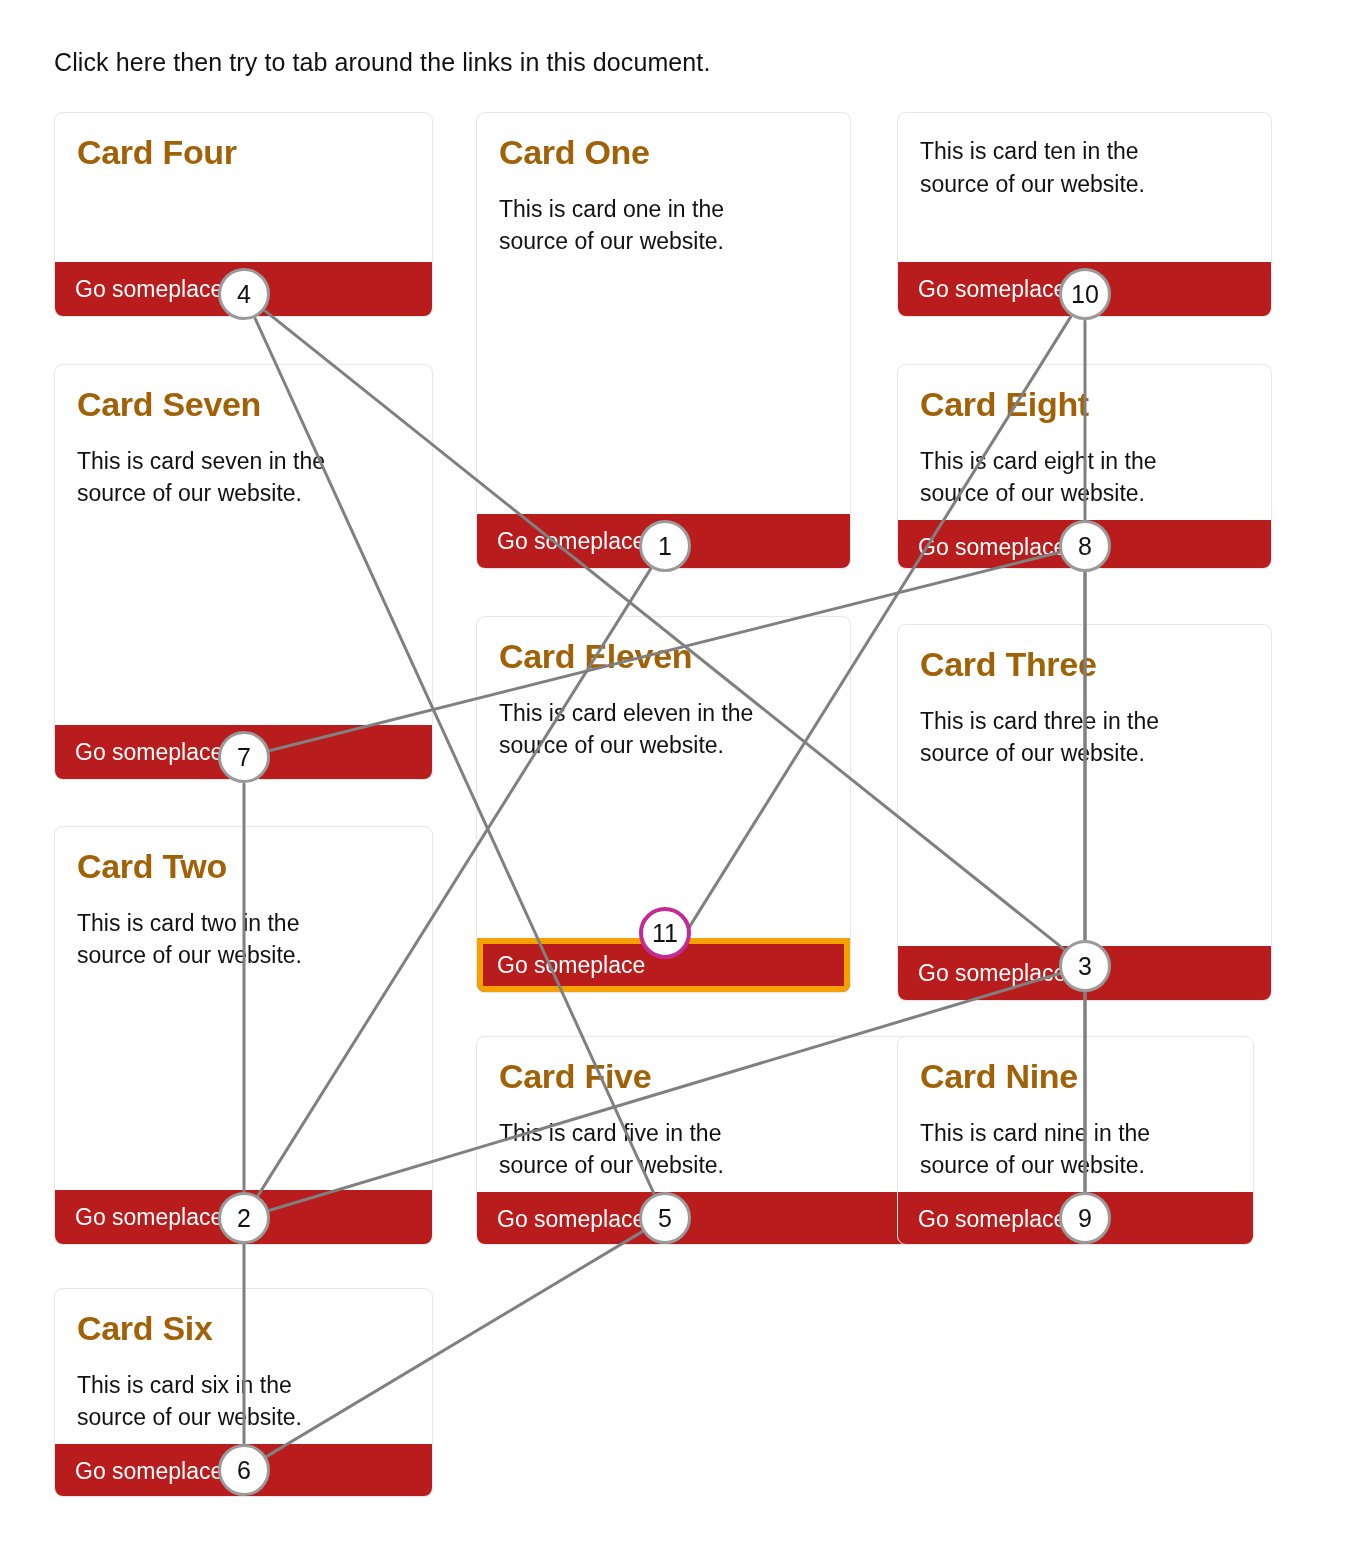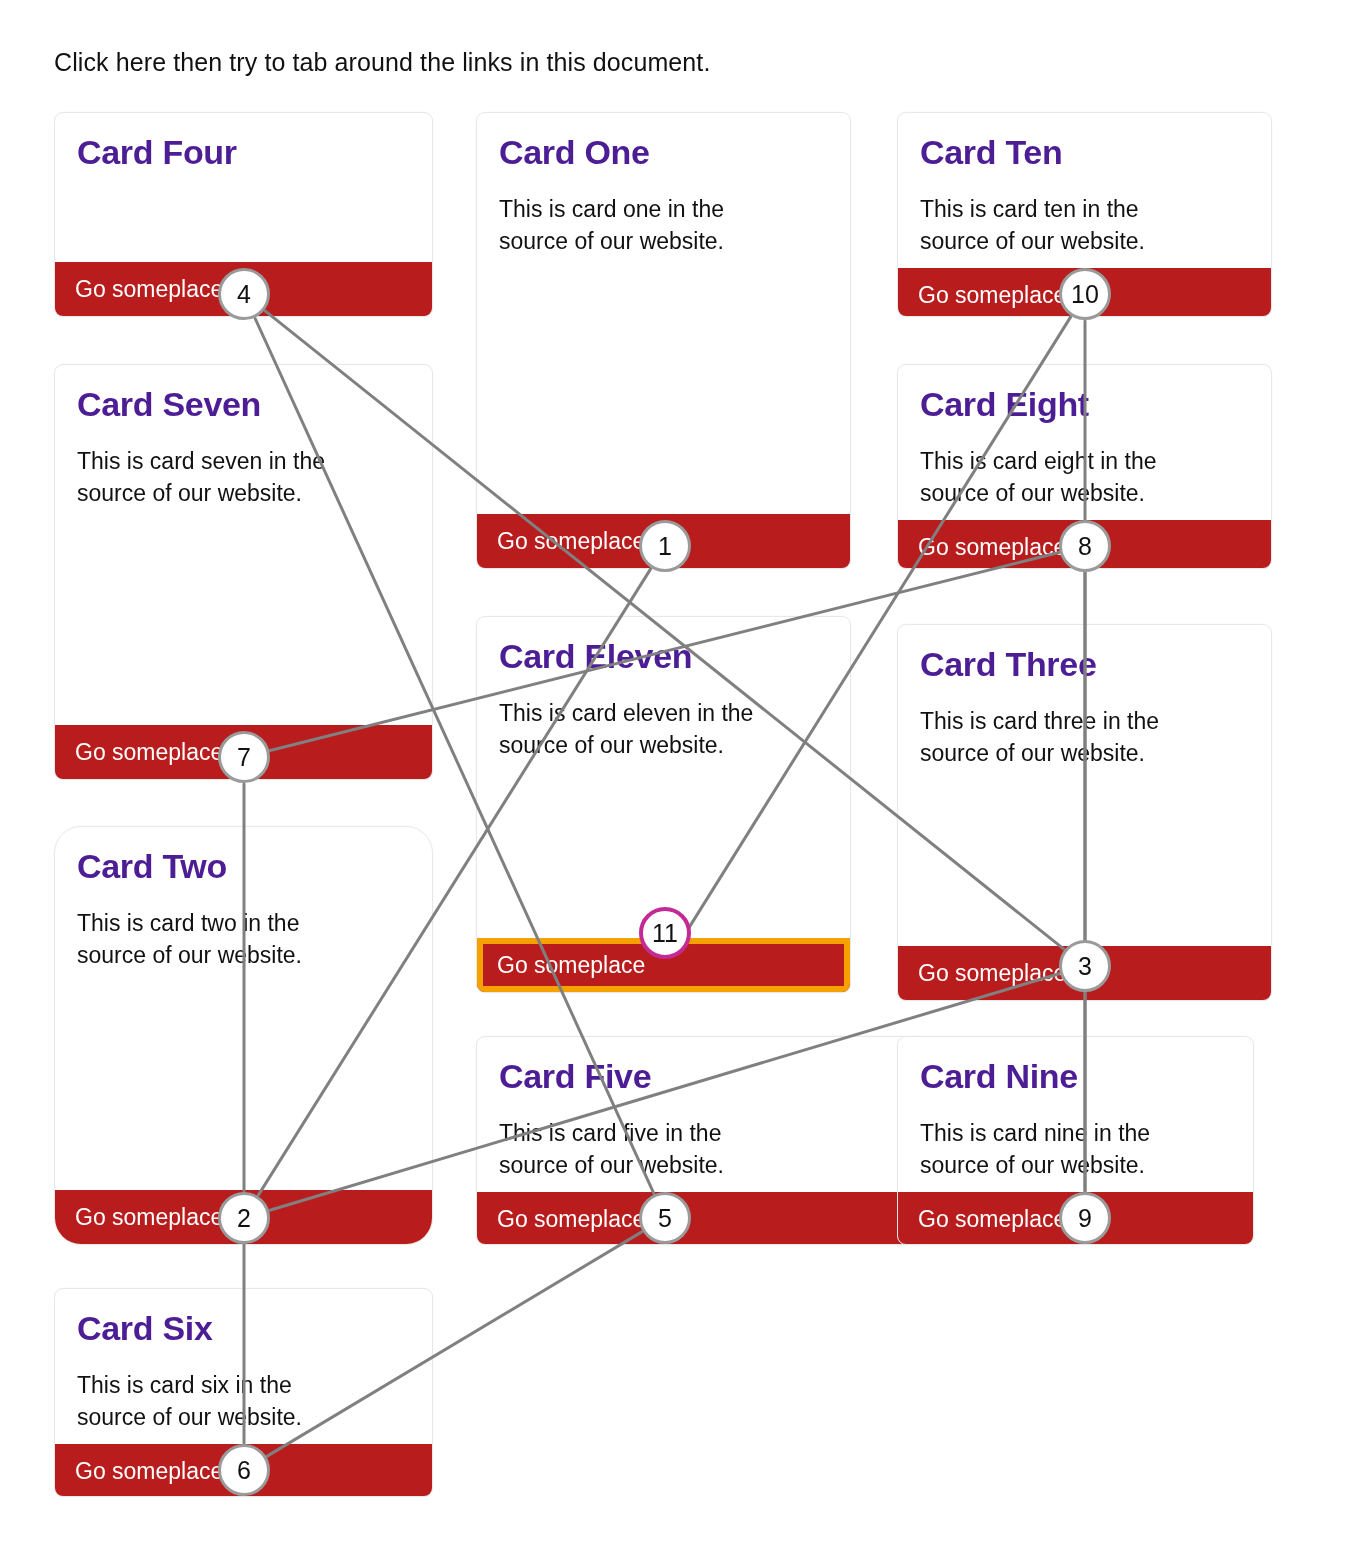--- a/index.html
+++ b/index.html
@@ -32,21 +32,21 @@
     border-radius: 9px;
     box-shadow: 0 0 0 1px rgba(0,0,0,0.012);
     overflow: hidden;
     display: flex;
     flex-direction: column;
   }
   .card-body { padding: 22px 22px 10px 22px; flex: 1 1 auto; }
   .card-title {
     font-size: 34px;
     font-weight: bold;
-    color: #4c1d95;
+    color: #a16207;
     margin: 0 0 22px 0;
     line-height: 1.05;
     letter-spacing: -0.3px;
   }
   .card-text {
     font-size: 23px;
     color: #111111;
     line-height: 1.42;
     margin: 0;
     max-width: 290px;
@@ -127,21 +127,20 @@
       </div>
       <div class="card" style="left: 476px; top: 112px; width: 375px; height: 457px;">
         <div class="card-body">
           <h2 class="card-title">Card One</h2>
           <p class="card-text">This is card one in the source of our website.</p>
         </div>
         <div class="card-footer"><a class="footer-link" href="#">Go someplace</a></div>
       </div>
       <div class="card" style="left: 897px; top: 112px; width: 375px; height: 205px;">
         <div class="card-body">
-          <h2 class="card-title">Card Ten</h2>
           <p class="card-text">This is card ten in the source of our website.</p>
         </div>
         <div class="card-footer"><a class="footer-link" href="#">Go someplace</a></div>
       </div>
       <div class="card" style="left: 54px; top: 364px; width: 379px; height: 416px;">
         <div class="card-body">
           <h2 class="card-title">Card Seven</h2>
           <p class="card-text">This is card seven in the source of our website.</p>
         </div>
         <div class="card-footer"><a class="footer-link" href="#">Go someplace</a></div>
@@ -160,21 +159,21 @@
         </div>
         <div class="card-footer focused"><a class="footer-link" href="#">Go someplace</a></div>
       </div>
       <div class="card" style="left: 897px; top: 616px; width: 375px; height: 377px; margin-top: 8px;">
         <div class="card-body">
           <h2 class="card-title">Card Three</h2>
           <p class="card-text">This is card three in the source of our website.</p>
         </div>
         <div class="card-footer"><a class="footer-link" href="#">Go someplace</a></div>
       </div>
-      <div class="card" style="left: 54px; top: 826px; width: 379px; height: 419px; border-radius: 27px;">
+      <div class="card" style="left: 54px; top: 826px; width: 379px; height: 419px;">
         <div class="card-body">
           <h2 class="card-title">Card Two</h2>
           <p class="card-text">This is card two in the source of our website.</p>
         </div>
         <div class="card-footer"><a class="footer-link" href="#">Go someplace</a></div>
       </div>
       <div class="card" style="left: 476px; top: 1036px; width: 451px; height: 209px;">
         <div class="card-body">
           <h2 class="card-title">Card Five</h2>
           <p class="card-text">This is card five in the source of our website.</p>

